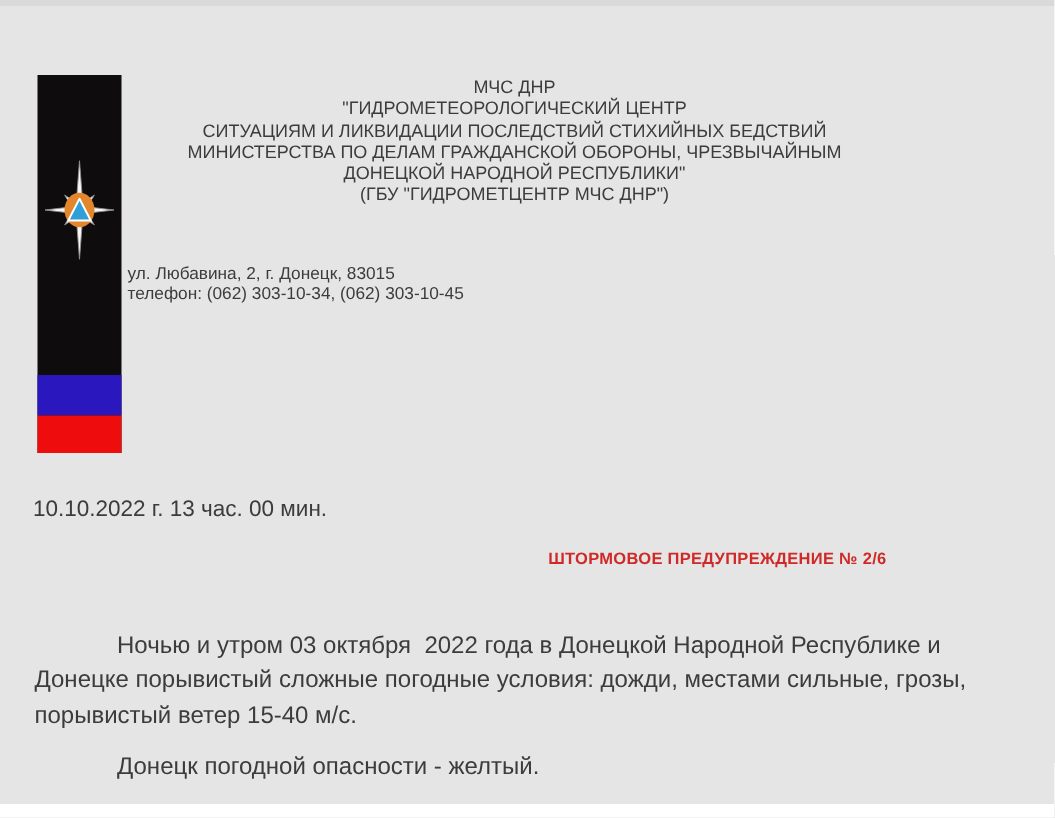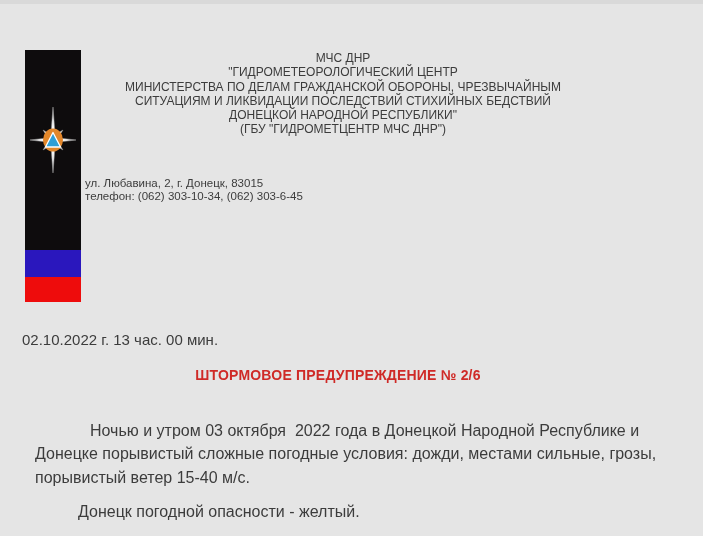--- a/index.html
+++ b/index.html
@@ -67,34 +67,33 @@
   .date-line {
     position: absolute;
     left: 22px; top: 331px;
     font-size: 15px;
     color: #3c3c3c;
   }
   .warning-title {
     position: absolute;
     left: 85px; top: 367px;
     width: 506px;
-    text-align: center;
-    font-size: 14px;
+    text-align: right;
+    font-size: 11px;
     font-weight: 700;
     color: #cf2a27;
     letter-spacing: 0.2px;
   }
   .body-para {
     position: absolute;
     left: 23px; top: 419px;
     width: 666px;
     font-size: 16px;
     line-height: 23.4px;
     color: #3c3c3c;
-    margin-left: 12px;
   }
   .body-para .line-indent { padding-left: 55px; }
   .danger-line {
     position: absolute;
     left: 23px; top: 500px;
     width: 666px;
     padding-left: 55px;
     font-size: 16px;
     line-height: 23.4px;
     color: #3c3c3c;
@@ -114,32 +113,32 @@
     <svg class="star" width="48" height="66" viewBox="0 0 48 66">
       <polygon points="24,0 26.1,27.9 33.9,23.1 29.1,30.9 47,33 29.1,35.1 33.9,42.9 26.1,38.1 24,66 21.9,38.1 14.1,42.9 18.9,35.1 1,33 18.9,30.9 14.1,23.1 21.9,27.9" fill="#f7f7f7" stroke="#8f8f8f" stroke-width="0.6"></polygon>
       <ellipse cx="24" cy="33" rx="10" ry="11.5" fill="#e2872b"></ellipse>
       <polygon points="24,25.5 31.5,40 16.5,40" fill="#2e9fd7" stroke="#ffffff" stroke-width="1.3" stroke-linejoin="round"></polygon>
     </svg>
   </div>
 
   <div class="org-block">
     <div class="pre">МЧС ДНР</div>
     <div class="pre">"ГИДРОМЕТЕОРОЛОГИЧЕСКИЙ ЦЕНТР</div>
+    <div class="pre">СИТУАЦИЯМ И ЛИКВИДАЦИИ ПОСЛЕДСТВИЙ СТИХИЙНЫХ БЕДСТВИЙ</div>
     <div class="pre">МИНИСТЕРСТВА ПО ДЕЛАМ ГРАЖДАНСКОЙ ОБОРОНЫ, ЧРЕЗВЫЧАЙНЫМ</div>
-    <div class="pre">СИТУАЦИЯМ И ЛИКВИДАЦИИ ПОСЛЕДСТВИЙ СТИХИЙНЫХ БЕДСТВИЙ</div>
     <div class="pre">ДОНЕЦКОЙ НАРОДНОЙ РЕСПУБЛИКИ"</div>
     <div class="pre">(ГБУ "ГИДРОМЕТЦЕНТР МЧС ДНР")</div>
   </div>
 
   <div class="contact-block">
     <div class="pre">ул. Любавина, 2, г. Донецк, 83015</div>
-    <div class="pre">телефон: (062) 303-10-34, (062) 303-6-45</div>
+    <div class="pre">телефон: (062) 303-10-34, (062) 303-10-45</div>
   </div>
 
-  <div class="date-line pre">02.10.2022 г. 13 час. 00 мин.</div>
+  <div class="date-line pre">10.10.2022 г. 13 час. 00 мин.</div>
 
   <div class="warning-title pre">ШТОРМОВОЕ ПРЕДУПРЕЖДЕНИЕ № 2/6</div>
 
   <div class="body-para">
     <div class="line-indent pre">Ночью и утром 03 октября  2022 года в Донецкой Народной Республике и</div>
     <div class="pre">Донецке порывистый сложные погодные условия: дожди, местами сильные, грозы,</div>
     <div class="pre">порывистый ветер 15-40 м/с.</div>
   </div>
 
   <div class="danger-line pre">Донецк погодной опасности - желтый.</div>

